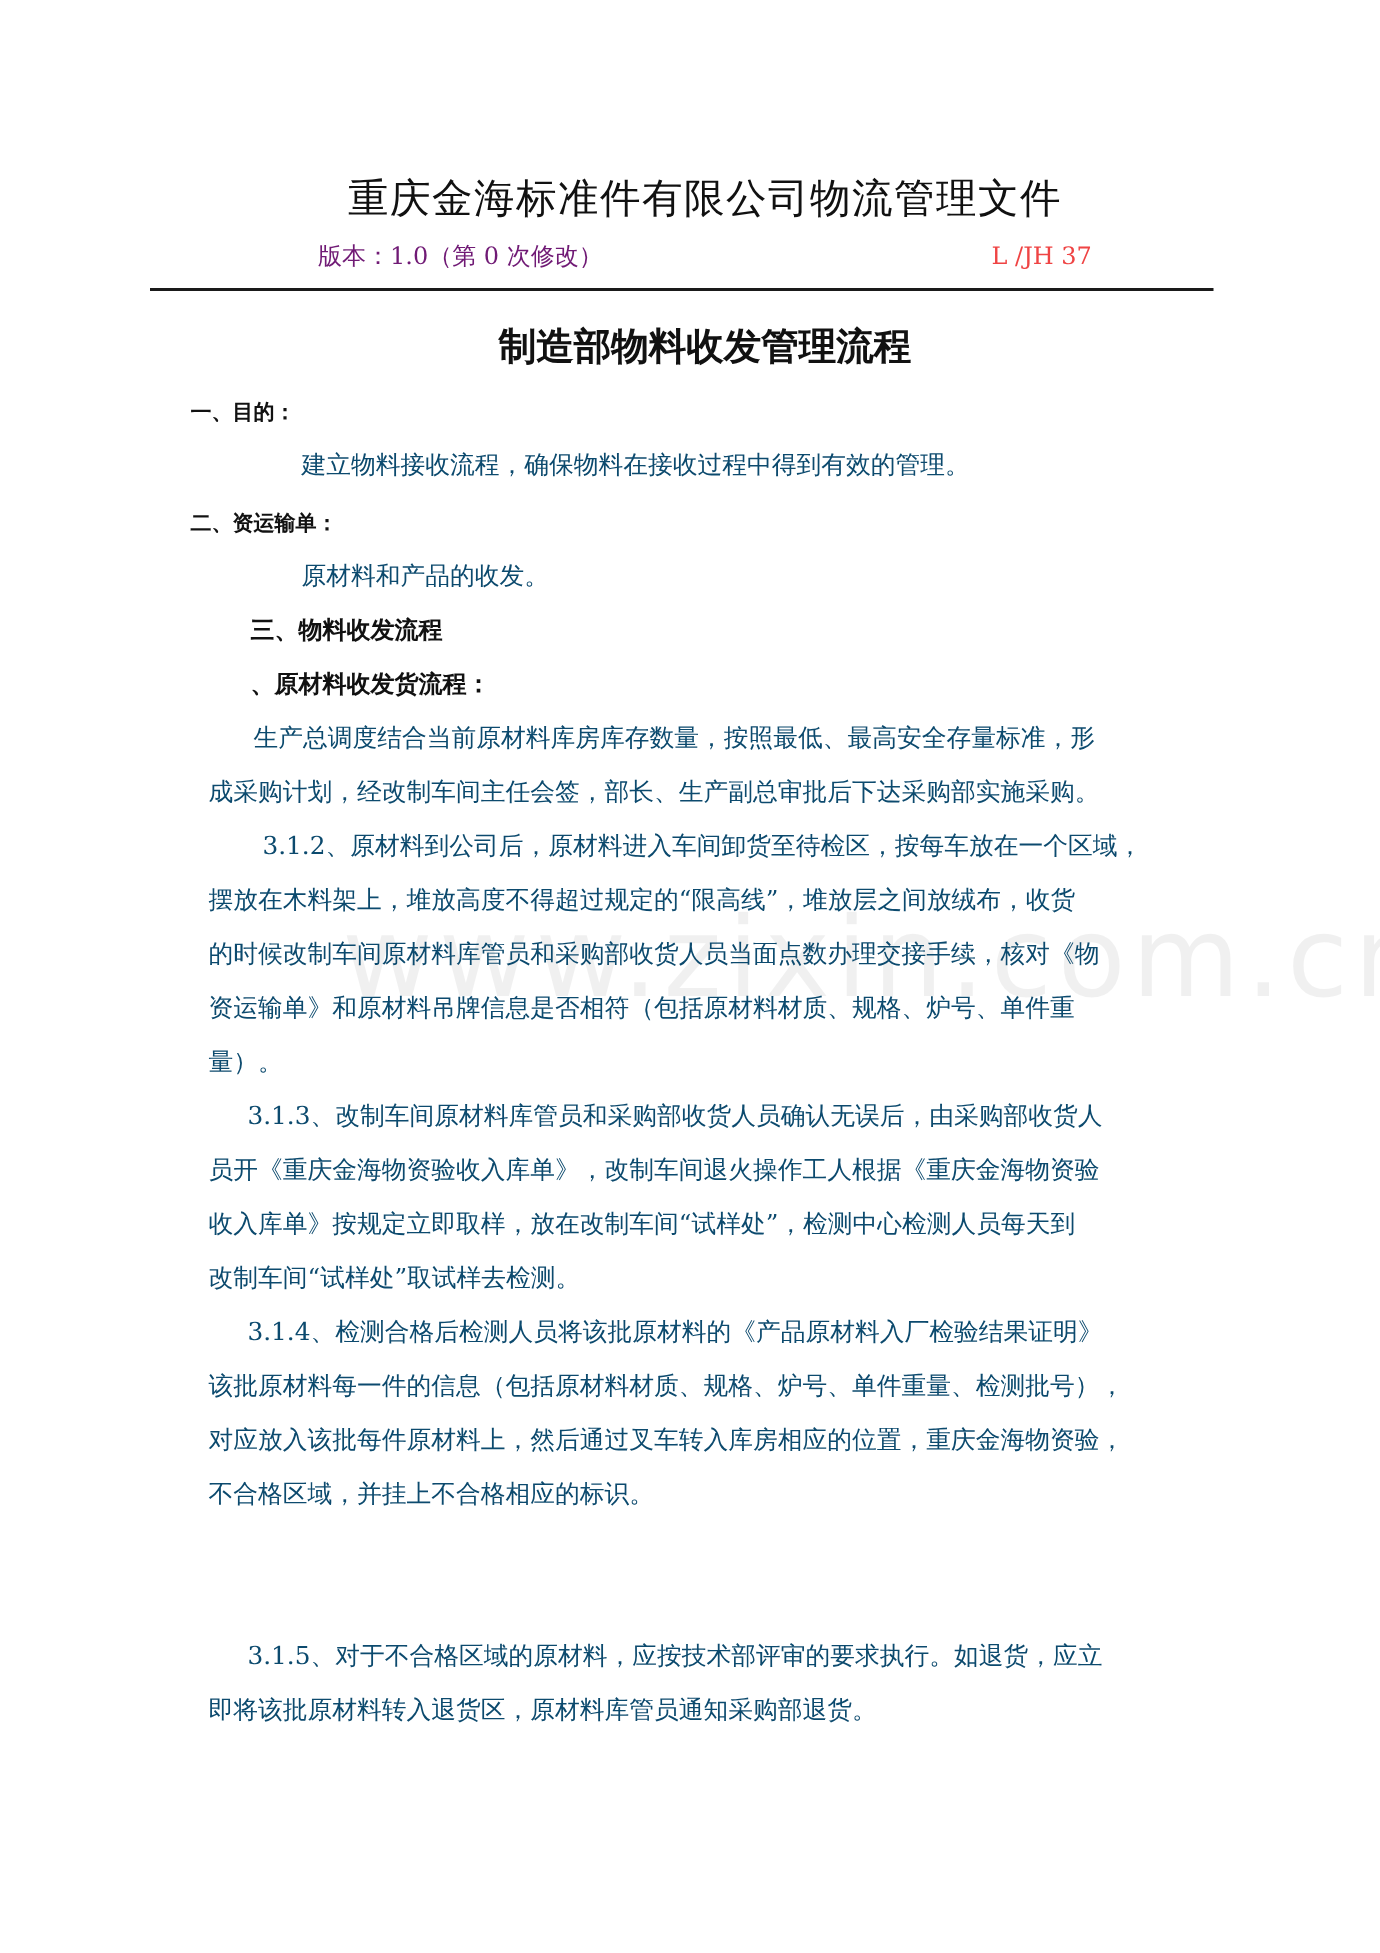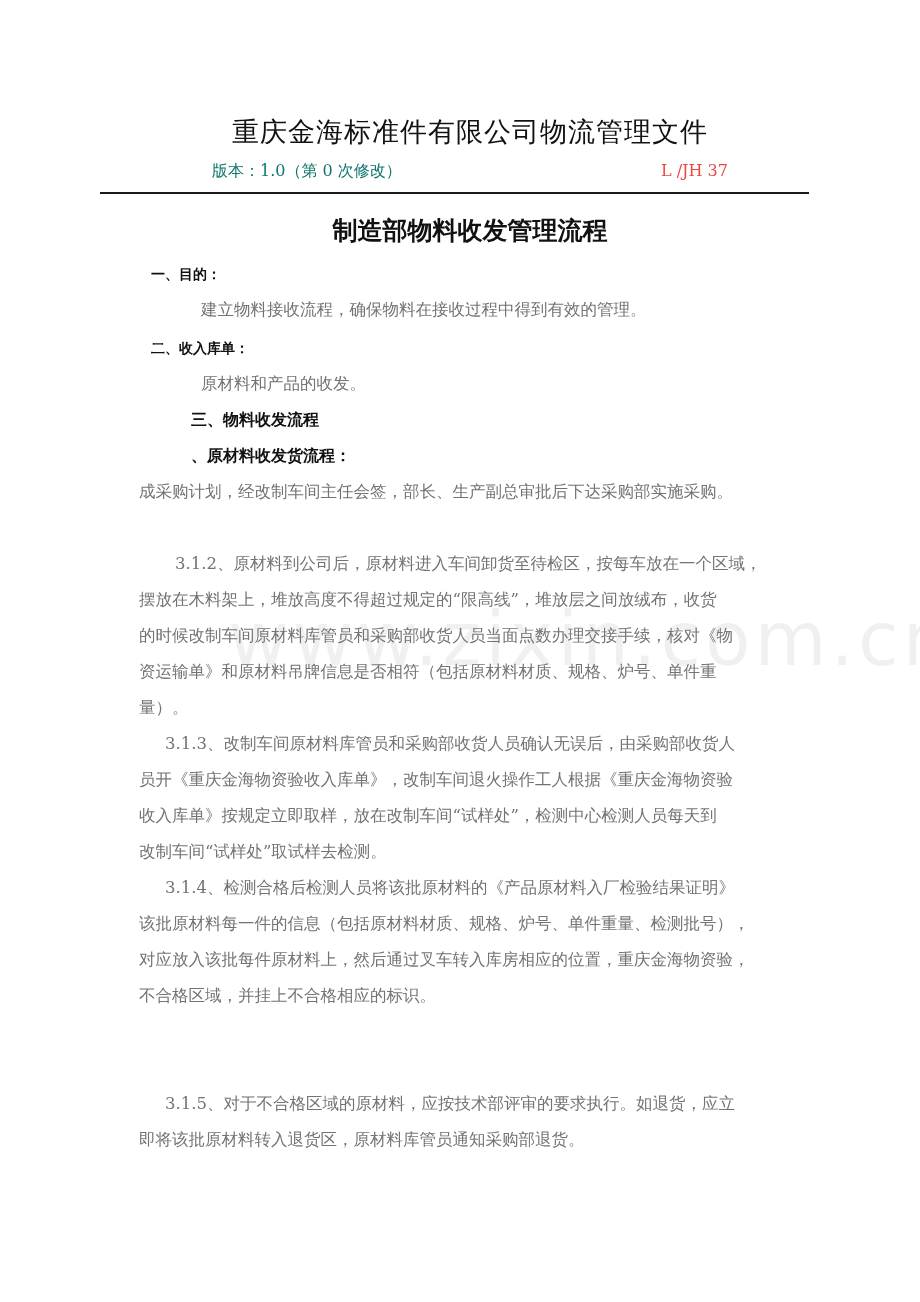--- a/index.html
+++ b/index.html
@@ -6,41 +6,41 @@
   body {
     width: 920px; height: 1302px; background: #ffffff; position: relative; overflow: hidden;
     font-family: "DejaVu Serif", "Liberation Serif", serif; color: #111;
   }
   .page { position: absolute; left: 0; top: 0; width: 920px; height: 1302px; }
   .doc-header-title {
     position: absolute; left: 0; width: 940px; top: 114px; text-align: center;
     font-size: 27px; letter-spacing: 1px; color: #111;
   }
   .version {
-    position: absolute; left: 212px; top: 161px; font-size: 16px; color: #0f766e;
+    position: absolute; left: 212px; top: 161px; font-size: 16px; color: #701a75;
   }
   .doc-code {
     position: absolute; left: 661px; top: 161px; font-size: 16px; color: #ef4444;
   }
   .header-rule {
     position: absolute; left: 100px; top: 192px; width: 709px; height: 2px; background: #1a1a1a;
   }
   .main-title {
     position: absolute; left: 0; width: 940px; top: 214px; text-align: center;
     font-family: "DejaVu Sans", "Liberation Sans", sans-serif; font-weight: bold;
     font-size: 25px; color: #111;
   }
   .h {
-    position: absolute; left: 151px; font-family: "DejaVu Sans", "Liberation Sans", sans-serif;
+    position: absolute; left: 127px; font-family: "DejaVu Sans", "Liberation Sans", sans-serif;
     font-weight: bold; color: #111;
   }
   .h.small { font-size: 14px; }
   .h.big { font-size: 16px; margin-left: 40px; }
   .p {
-    position: absolute; left: 139px; width: 668px; font-size: 16.5px; line-height: 36px; color: #737373;
+    position: absolute; left: 139px; width: 668px; font-size: 16.5px; line-height: 36px; color: #0c4a6e;
     text-align: justify;
   }
   .indent-plain { left: 201px; }
   .line { display: block; white-space: nowrap; }
   .watermark {
     position: absolute; left: 228px; top: 596px; font-family: "DejaVu Sans", "Liberation Sans", sans-serif;
     font-size: 74px; color: rgba(0,0,0,0.06); letter-spacing: 4px; pointer-events: none; white-space: nowrap;
   }
 </style>
 </head>
@@ -53,27 +53,28 @@
   <div class="doc-code">L /JH 37</div>
   <div class="header-rule"></div>
 
   <div class="watermark">www.zixin.com.cn</div>
 
   <div class="main-title">制造部物料收发管理流程</div>
 
   <div class="h small" style="top:266px">一、目的：</div>
   <div class="p indent-plain" style="top:292px">建立物料接收流程，确保物料在接收过程中得到有效的管理。</div>
 
-  <div class="h small" style="top:340px">二、收入库单：</div>
+  <div class="h small" style="top:340px">二、资运输单：</div>
   <div class="p indent-plain" style="top:366px">原材料和产品的收发。</div>
 
   <div class="h big" style="top:410px">三、物料收发流程</div>
   <div class="h big" style="top:446px">、原材料收发货流程：</div>
 
   <div class="p" style="top:474px">
+    <span class="line" style="padding-left:30px">生产总调度结合当前原材料库房库存数量，按照最低、最高安全存量标准，形</span>
     <span class="line">成采购计划，经改制车间主任会签，部长、生产副总审批后下达采购部实施采购。</span>
   </div>
 
   <div class="p" style="top:546px">
     <span class="line" style="padding-left:36px">3.1.2、原材料到公司后，原材料进入车间卸货至待检区，按每车放在一个区域，</span>
     <span class="line">摆放在木料架上，堆放高度不得超过规定的“限高线”，堆放层之间放绒布，收货</span>
     <span class="line">的时候改制车间原材料库管员和采购部收货人员当面点数办理交接手续，核对《物</span>
     <span class="line">资运输单》和原材料吊牌信息是否相符（包括原材料材质、规格、炉号、单件重</span>
     <span class="line">量）。</span>
   </div>

